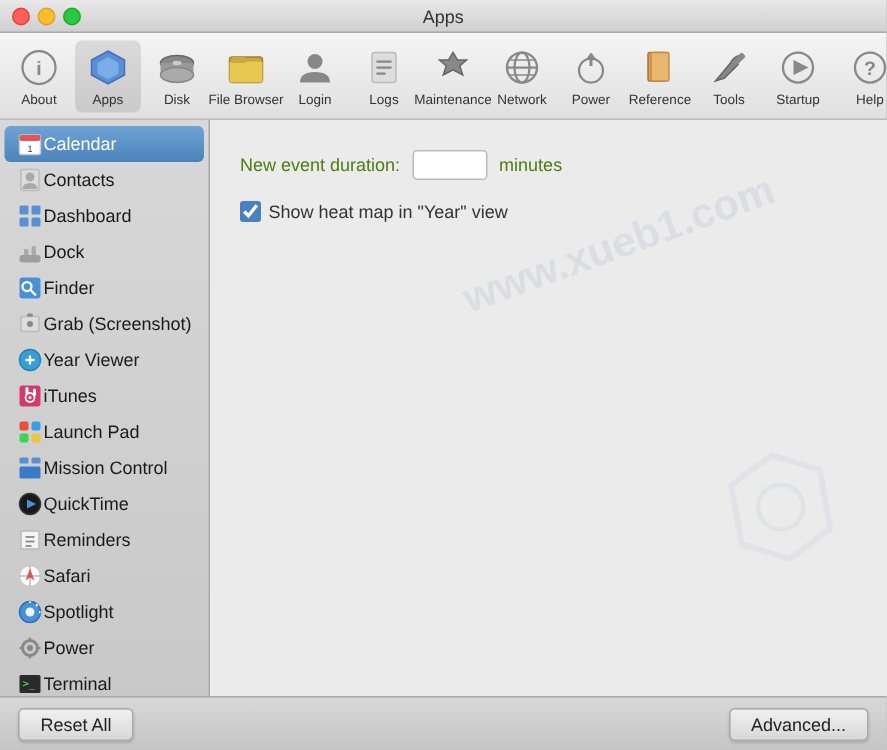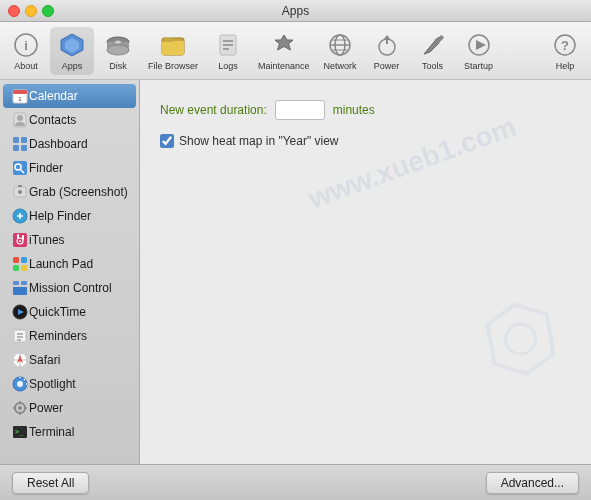--- a/index.html
+++ b/index.html
@@ -270,20 +270,29 @@
         <rect x="2" y="6" width="22" height="17" rx="2" fill="#c8a840" stroke="#a08020"></rect>
         <rect x="2" y="9" width="22" height="14" rx="1" fill="#e8c850"></rect>
         <rect x="3" y="6" width="10" height="4" rx="1" fill="#c8a840"></rect>
       </svg>
     </div>
     <span class="toolbar-label">File Browser</span>
   </div>
   <div class="toolbar-item">
     <div class="toolbar-icon">
       <svg width="26" height="26" viewBox="0 0 26 26">
+        <circle cx="13" cy="9" r="5" fill="#888"></circle>
+        <path d="M3 23 Q3 16 13 16 Q23 16 23 23" fill="#888"></path>
+      </svg>
+    </div>
+    <span class="toolbar-label">Login</span>
+  </div>
+  <div class="toolbar-item">
+    <div class="toolbar-icon">
+      <svg width="26" height="26" viewBox="0 0 26 26">
         <rect x="5" y="3" width="16" height="20" rx="2" fill="#ddd" stroke="#bbb"></rect>
         <line x1="8" y1="9" x2="18" y2="9" stroke="#888" stroke-width="1.5"></line>
         <line x1="8" y1="13" x2="18" y2="13" stroke="#888" stroke-width="1.5"></line>
         <line x1="8" y1="17" x2="14" y2="17" stroke="#888" stroke-width="1.5"></line>
       </svg>
     </div>
     <span class="toolbar-label">Logs</span>
   </div>
   <div class="toolbar-item">
     <div class="toolbar-icon">
@@ -311,20 +320,29 @@
         <circle cx="13" cy="15" r="8" fill="none" stroke="#888" stroke-width="1.5"></circle>
         <path d="M10 7 L13 3 L16 7" fill="#888"></path>
         <line x1="13" y1="4" x2="13" y2="12" stroke="#888" stroke-width="2"></line>
       </svg>
     </div>
     <span class="toolbar-label">Power</span>
   </div>
   <div class="toolbar-item">
     <div class="toolbar-icon">
       <svg width="26" height="26" viewBox="0 0 26 26">
+        <rect x="5" y="3" width="12" height="19" rx="1" fill="#d4a060" stroke="#b07030"></rect>
+        <rect x="7" y="3" width="12" height="19" rx="1" fill="#e8b870" stroke="#c09040"></rect>
+      </svg>
+    </div>
+    <span class="toolbar-label">Reference</span>
+  </div>
+  <div class="toolbar-item">
+    <div class="toolbar-icon">
+      <svg width="26" height="26" viewBox="0 0 26 26">
         <path d="M4 22 L14 10 Q16 6 20 5 Q18 9 19 11 L10 20 Z" fill="#888" stroke="#666"></path>
         <rect x="18" y="3" width="4" height="8" rx="1" transform="rotate(45 20 7)" fill="#888"></rect>
       </svg>
     </div>
     <span class="toolbar-label">Tools</span>
   </div>
   <div class="toolbar-item">
     <div class="toolbar-icon">
       <svg width="26" height="26" viewBox="0 0 26 26">
         <circle cx="13" cy="13" r="10" fill="none" stroke="#888" stroke-width="1.5"></circle>
@@ -375,20 +393,30 @@
           <rect x="9" y="1" width="6" height="6" rx="1" fill="#5a8fd4"></rect>
           <rect x="1" y="9" width="6" height="6" rx="1" fill="#5a8fd4"></rect>
           <rect x="9" y="9" width="6" height="6" rx="1" fill="#5a8fd4"></rect>
         </svg>
       </div>
       <span class="sidebar-label">Dashboard</span>
     </div>
     <div class="sidebar-item">
       <div class="sidebar-icon">
         <svg width="16" height="16" viewBox="0 0 16 16">
+          <rect x="1" y="10" width="14" height="5" rx="2" fill="#888" opacity="0.7"></rect>
+          <rect x="4" y="6" width="3" height="4" rx="1" fill="#aaa"></rect>
+          <rect x="9" y="4" width="3" height="6" rx="1" fill="#aaa"></rect>
+        </svg>
+      </div>
+      <span class="sidebar-label">Dock</span>
+    </div>
+    <div class="sidebar-item">
+      <div class="sidebar-icon">
+        <svg width="16" height="16" viewBox="0 0 16 16">
           <rect x="1" y="1" width="14" height="14" rx="2" fill="#4a90d9"></rect>
           <circle cx="6" cy="7" r="3" fill="none" stroke="white" stroke-width="1.5"></circle>
           <line x1="8.5" y1="9.5" x2="12" y2="13" stroke="white" stroke-width="1.5"></line>
         </svg>
       </div>
       <span class="sidebar-label">Finder</span>
     </div>
     <div class="sidebar-item">
       <div class="sidebar-icon">
         <svg width="16" height="16" viewBox="0 0 16 16">
@@ -400,21 +428,21 @@
       <span class="sidebar-label">Grab (Screenshot)</span>
     </div>
     <div class="sidebar-item">
       <div class="sidebar-icon">
         <svg width="16" height="16" viewBox="0 0 16 16">
           <circle cx="8" cy="8" r="7" fill="#3a9fd4" stroke="#2a7fb4"></circle>
           <line x1="5" y1="8" x2="11" y2="8" stroke="white" stroke-width="1.5"></line>
           <line x1="8" y1="5" x2="8" y2="11" stroke="white" stroke-width="1.5"></line>
         </svg>
       </div>
-      <span class="sidebar-label">Help Finder</span>
+      <span class="sidebar-label">Year Viewer</span>
     </div>
     <div class="sidebar-item">
       <div class="sidebar-icon">
         <svg width="16" height="16" viewBox="0 0 16 16">
           <rect x="1" y="1" width="14" height="14" rx="2" fill="#d43a6a"></rect>
           <circle cx="8" cy="9" r="3" fill="none" stroke="white" stroke-width="1.2"></circle>
           <circle cx="8" cy="9" r="1" fill="white"></circle>
           <rect x="10" y="3" width="2" height="5" rx="1" fill="white"></rect>
           <rect x="5" y="2" width="2" height="5" rx="1" fill="white"></rect>
         </svg>

